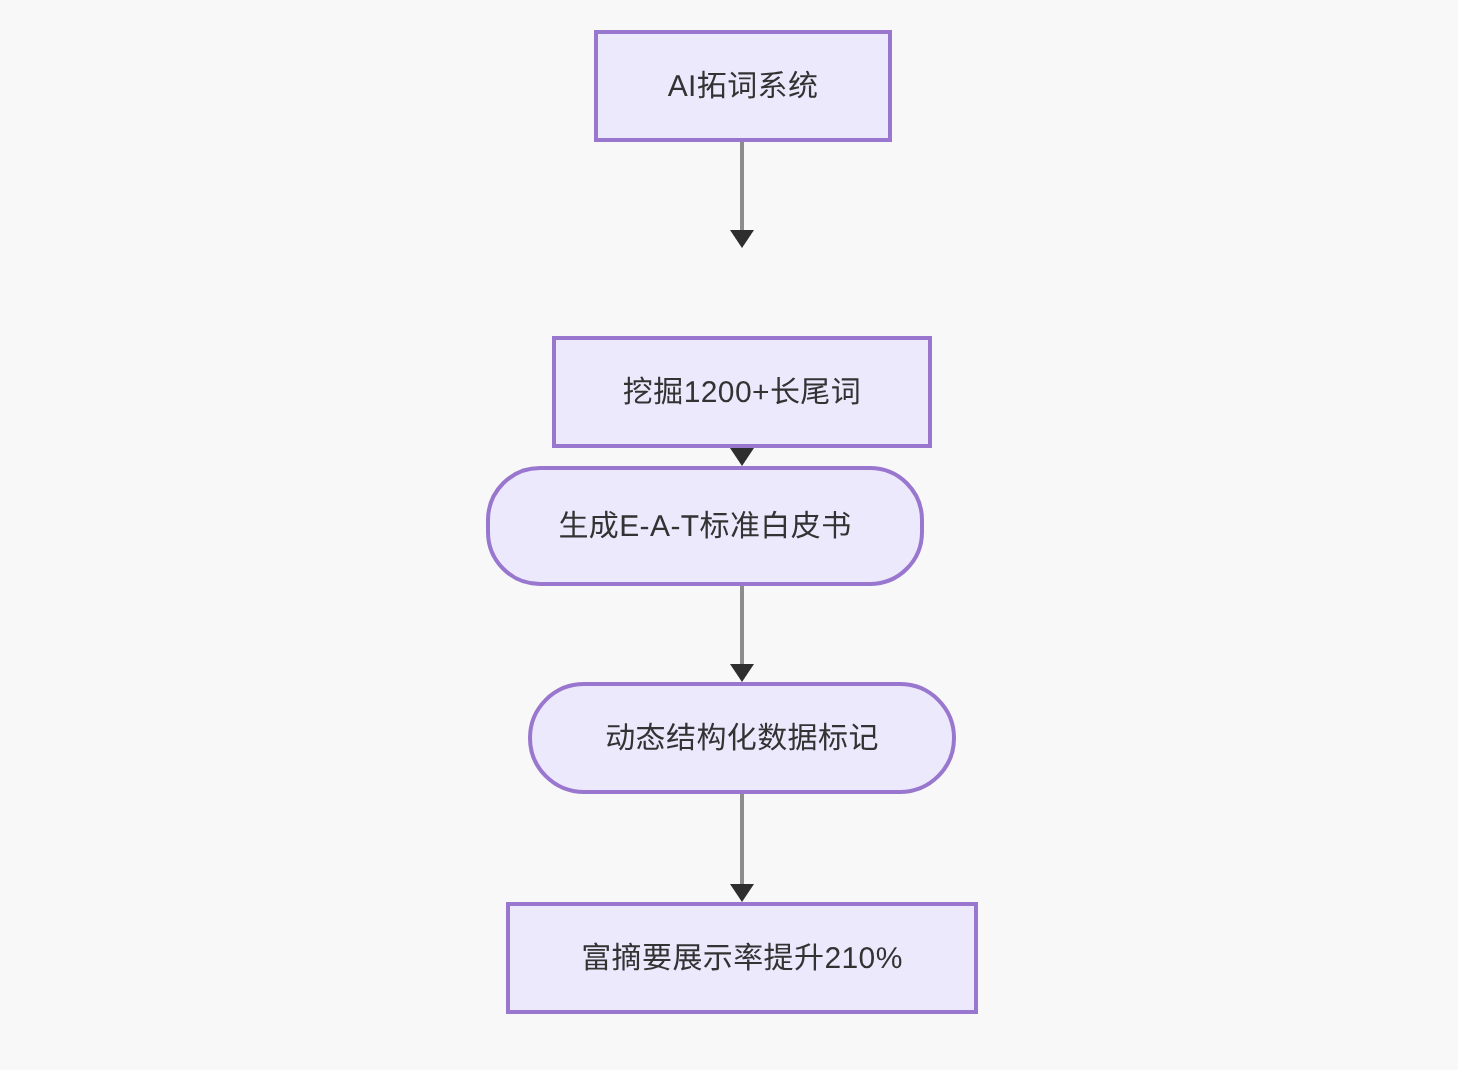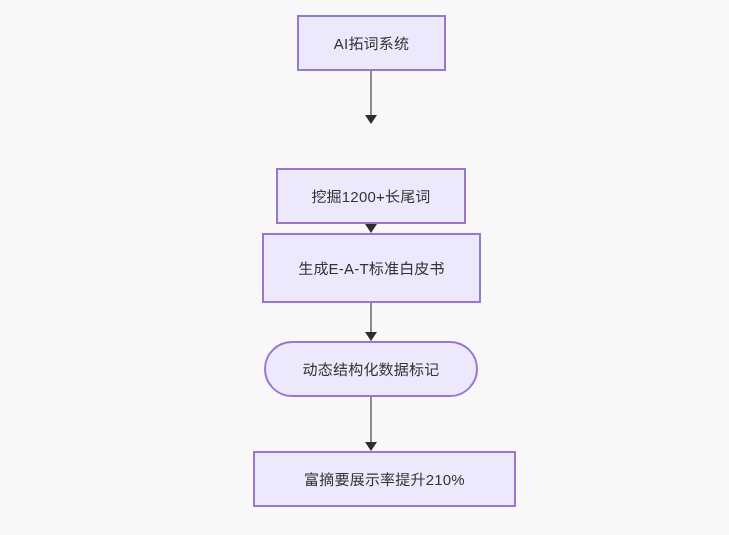--- a/index.html
+++ b/index.html
@@ -64,23 +64,23 @@
     width: 0;
     height: 0;
     border-left: 6px solid transparent;
     border-right: 6px solid transparent;
     border-top: 9px solid #2e2e2e;
   }
 
   
   #node-0 { left: 297px; top: 15px;  width: 149px; height: 56px; }
   #node-1 { left: 276px; top: 124px; width: 190px; height: 56px; margin-top: 44px; }
-  #node-2 { left: 262px; top: 233px; width: 219px; height: 70px; }
+  #node-2 { left: 243px; top: 233px; width: 219px; height: 60px; border-radius: 27px; }
   #node-3 { left: 264px; top: 341px; width: 214px; height: 56px; border-radius: 28px; }
-  #node-4 { left: 253px; top: 451px; width: 263px; height: 56px; }
+  #node-4 { left: 253px; top: 451px; width: 236px; height: 56px; }
 
   
   #connector-0 { left: 359px; top: 71px;  width: 24px; height: 53px; }
   #connector-1 { left: 359px; top: 180px; width: 24px; height: 53px; }
   #connector-2 { left: 359px; top: 289px; width: 24px; height: 52px; }
   #connector-3 { left: 359px; top: 397px; width: 24px; height: 54px; }
 
   #connector-0 .connector-line { height: 44px; }
   #connector-1 .connector-line { height: 44px; }
   #connector-2 .connector-line { height: 43px; }

